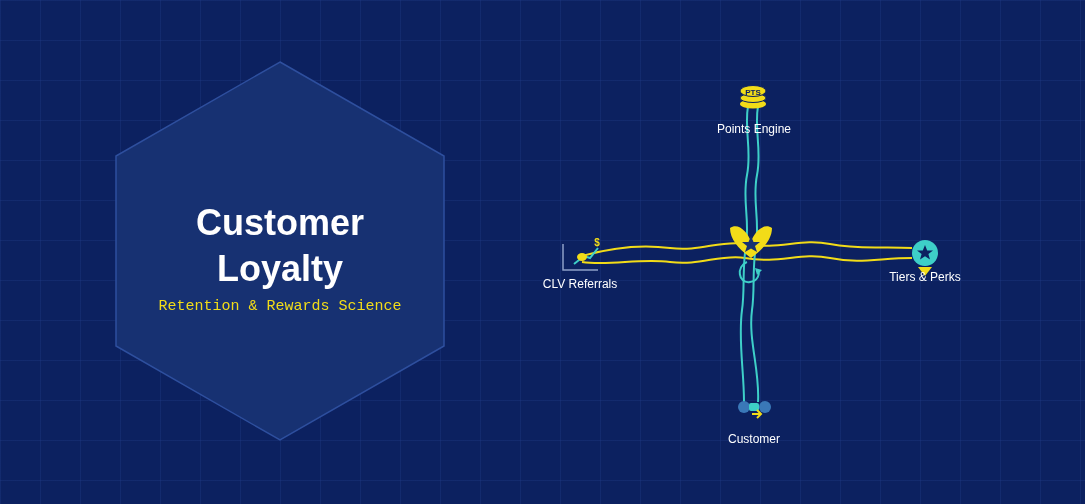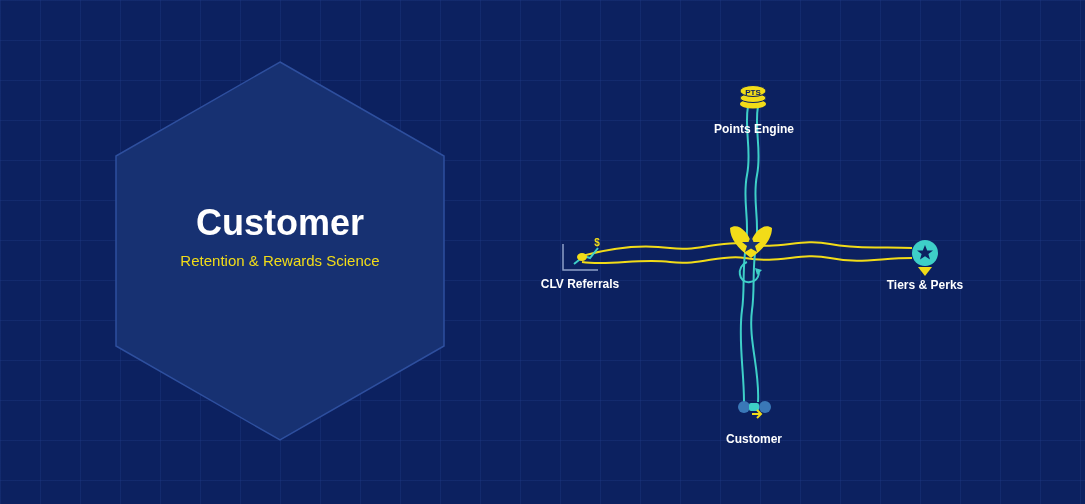--- a/index.html
+++ b/index.html
@@ -14,24 +14,24 @@
   }
   .stage { position: absolute; left: 0; top: 0; width: 966px; height: 504px; }
   svg.diagram { position: absolute; left: 0; top: 0; }
   .title-block {
     position: absolute; left: 116px; top: 200px; width: 328px; text-align: center;
   }
   .title {
     color: #ffffff; font-weight: bold; font-size: 36px; line-height: 46px; margin: 0;
   }
   .subtitle {
-    color: #f2dc18; font-size: 15px; margin-top: 6px;
+    color: #f2dc18; font-size: 15px; margin-top: 6px; font-family: Liberation Mono, monospace;
   }
   .node-label {
-    position: absolute; color: #ffffff; font-weight: bold; font-size: 12px;
+    position: absolute; color: #ffffff; font-weight: normal; font-size: 12px;
     white-space: nowrap; transform: translateX(-50%);
   }
 </style>
 </head>
 <body>
 
 <div class="stage">
 
   <svg class="diagram" width="1085" height="504" viewBox="0 0 1085 504">
 
@@ -78,21 +78,22 @@
       <circle cx="744" cy="407" r="6" fill="#3a78b8"></circle>
       <circle cx="765" cy="407" r="6" fill="#3a78b8"></circle>
       <rect x="749" y="403" width="10" height="8" rx="2" fill="#3ecfc8"></rect>
       <polyline points="752,414 760,414" stroke="#f2dc18" stroke-width="2"></polyline>
       <polyline points="757,410 761,414 757,418" fill="none" stroke="#f2dc18" stroke-width="2"></polyline>
     </g>
   </svg>
 
   <div class="title-block">
     <div class="title">Customer</div>
+    <div class="title">Loyalty</div>
     <div class="subtitle">Retention &amp; Rewards Science</div>
   </div>
 
   <div class="node-label" style="left:754px; top:122px;">Points Engine</div>
   <div class="node-label" style="left:580px; top:277px;">CLV Referrals</div>
-  <div class="node-label" style="left:925px; top:278px;">Tiers &amp; Perks</div>
+  <div class="node-label" style="left:925px; top:270px;">Tiers &amp; Perks</div>
   <div class="node-label" style="left:754px; top:432px;">Customer</div>
 
 </div>
 
 </body></html>

